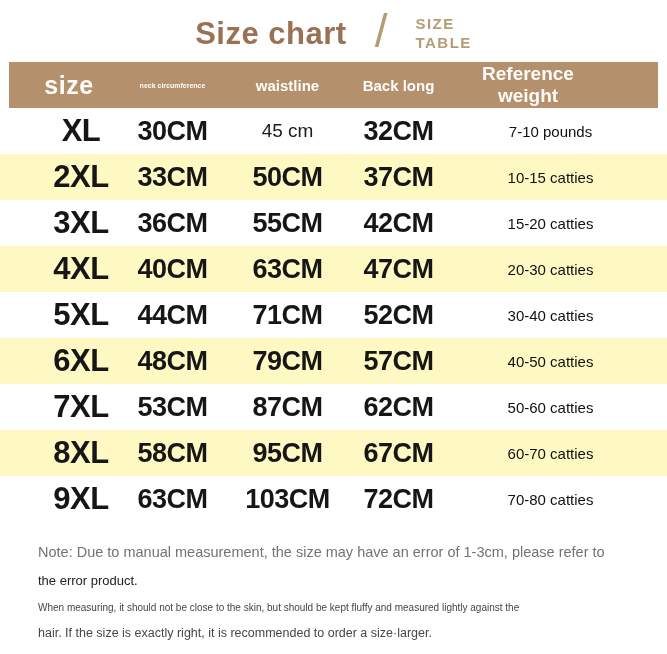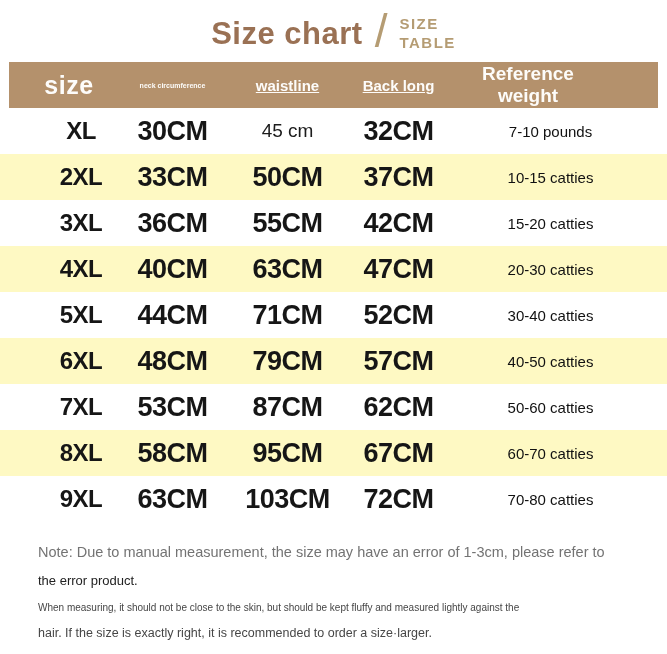--- a/index.html
+++ b/index.html
@@ -13,21 +13,21 @@
     background: #ffffff;
     overflow: hidden;
   }
 
   
   .title-row {
     height: 62px;
     display: flex;
     align-items: center;
     justify-content: center;
-    gap: 12px;
+    gap: 28px;
     padding-top: 6px;
   }
   .title-main {
     font-size: 31px;
     font-weight: 700;
     color: #9a7154;
     letter-spacing: 0.5px;
   }
   .title-slash {
     font-size: 46px;
@@ -56,30 +56,30 @@
     background: #b4916c;
     grid-template-columns: 106px 115px 115px 107px 1fr;
   }
   .th {
     color: #fdfcfa;
     text-align: center;
     font-weight: 700;
   }
   .th-size  { font-size: 25px; letter-spacing: 0.5px; padding-left: 14px; }
   .th-neck  { font-size: 7px;  font-weight: 600; }
-  .th-mid   { font-size: 15px; text-decoration: underline; }
+  .th-mid   { font-size: 15px; }
   .th-ref   { font-size: 19px; padding-right: 54px; }
 
   .tbody .grid-row.alt { background: #fef9c3; }
   .td {
     text-align: center;
     color: #161616;
   }
   .td-size {
-    font-size: 24px;
+    font-size: 31px;
     font-weight: 700;
     letter-spacing: -0.5px;
     padding-left: 15px;
     margin-left: 32px;
   }
   .td-num {
     font-size: 27px;
     font-weight: 700;
     letter-spacing: -0.5px;
   }

